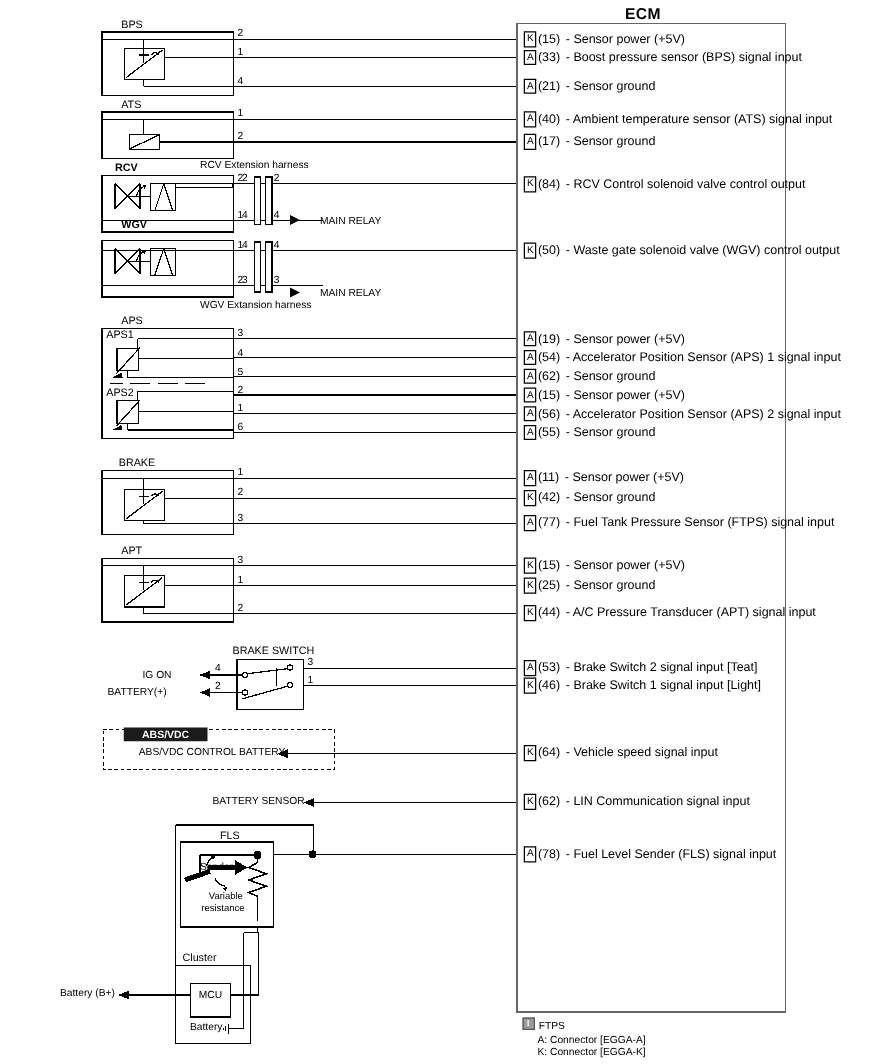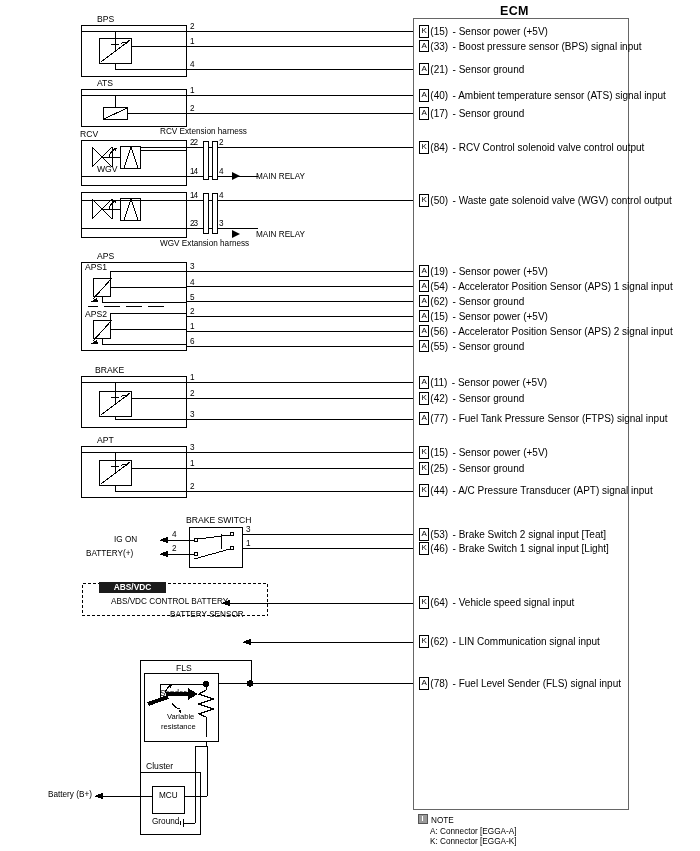--- a/index.html
+++ b/index.html
@@ -279,22 +279,22 @@
   </div>
   <div class="ecm-row" style="left:419px;top:636px;">
     <span class="conn-chip">K</span><span class="row-text">(62)</span>&nbsp;<span class="row-text">- LIN Communication signal input</span>
   </div>
   <div class="ecm-row" style="left:419px;top:678px;">
     <span class="conn-chip">A</span><span class="row-text">(78)</span>&nbsp;<span class="row-text">- Fuel Level Sender (FLS) signal input</span>
   </div>
 
   <div class="comp-name" style="left:97px;top:14px;">BPS</div>
   <div class="comp-name" style="left:97px;top:78px;">ATS</div>
-  <div class="comp-name" style="left:80px;top:129px;">RCV</div>
-  <div class="comp-name" style="left:97px;top:164px;">WGV</div>
+  <div class="comp-name" style="left:92px;top:129px;font-weight:bold;">RCV</div>
+  <div class="comp-name" style="left:97px;top:174px;font-weight:bold;">WGV</div>
   <div class="comp-name" style="left:97px;top:251px;">APS</div>
   <div class="comp-name" style="left:85px;top:262px;">APS1</div>
   <div class="comp-name" style="left:85px;top:309px;">APS2</div>
   <div class="comp-name" style="left:95px;top:365px;">BRAKE</div>
   <div class="comp-name" style="left:97px;top:435px;">APT</div>
   <div class="comp-name" style="left:186px;top:515px;">BRAKE SWITCH</div>
   <div class="comp-name" style="left:176px;top:663px;">FLS</div>
   <div class="comp-name" style="left:146px;top:761px;">Cluster</div>
 
   <div class="lbl" style="left:160px;top:128px;">RCV Extension harness</div>
@@ -351,31 +351,31 @@
   <svg class="abs" style="left:232px;top:228px;" width="16" height="12">
     <path d="M0 2 l8 4 l-8 4 z" fill="#000"></path>
   </svg>
 
   <div class="lbl" style="left:114px;top:536px;">IG ON</div>
   <div class="lbl" style="left:86px;top:550px;">BATTERY(+)</div>
 
   <div class="badge" style="left:99px;top:582px;width:67px;">ABS/VDC</div>
   <div class="lbl" style="left:111px;top:598px;">ABS/VDC CONTROL BATTERY</div>
 
-  <div class="lbl" style="left:170px;top:611px;">BATTERY SENSOR</div>
+  <div class="lbl" style="left:170px;top:637px;">BATTERY SENSOR</div>
 
   <div class="lbl" style="left:160px;top:690px;">Sender</div>
   <div class="lbl lbl-sm" style="left:167px;top:713px;">Variable</div>
   <div class="lbl lbl-sm" style="left:161px;top:723px;">resistance</div>
 
   <div class="lbl" style="left:159px;top:792px;">MCU</div>
-  <div class="lbl" style="left:152px;top:818px;">Ground</div>
+  <div class="lbl" style="left:152px;top:818px;">Battery</div>
   <div class="lbl" style="left:48px;top:791px;">Battery (B+)</div>
 
   <div class="note-wrap" style="left:418px;top:814px;">
     <div>
-      <span class="note-icon"></span><span>NOTE</span>
+      <span class="note-icon"></span><span>FTPS</span>
     </div>
     <div style="padding-left:12px;">A: Connector [EGGA-A]</div>
     <div style="padding-left:12px;">K: Connector [EGGA-K]</div>
   </div>
 
 </div>
 
 </body></html>

